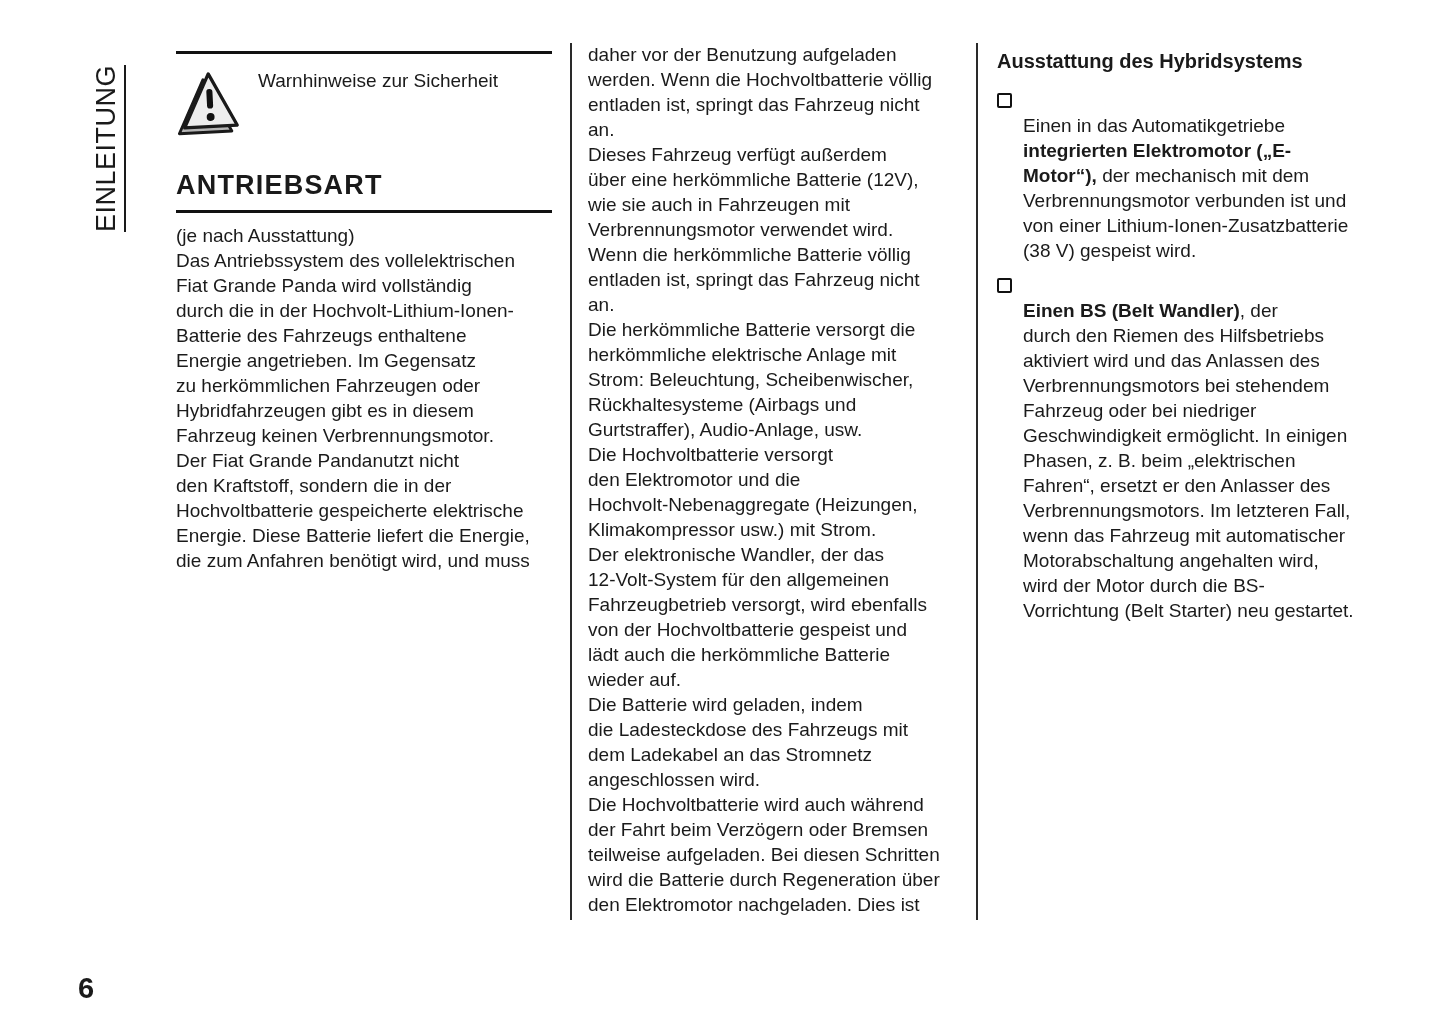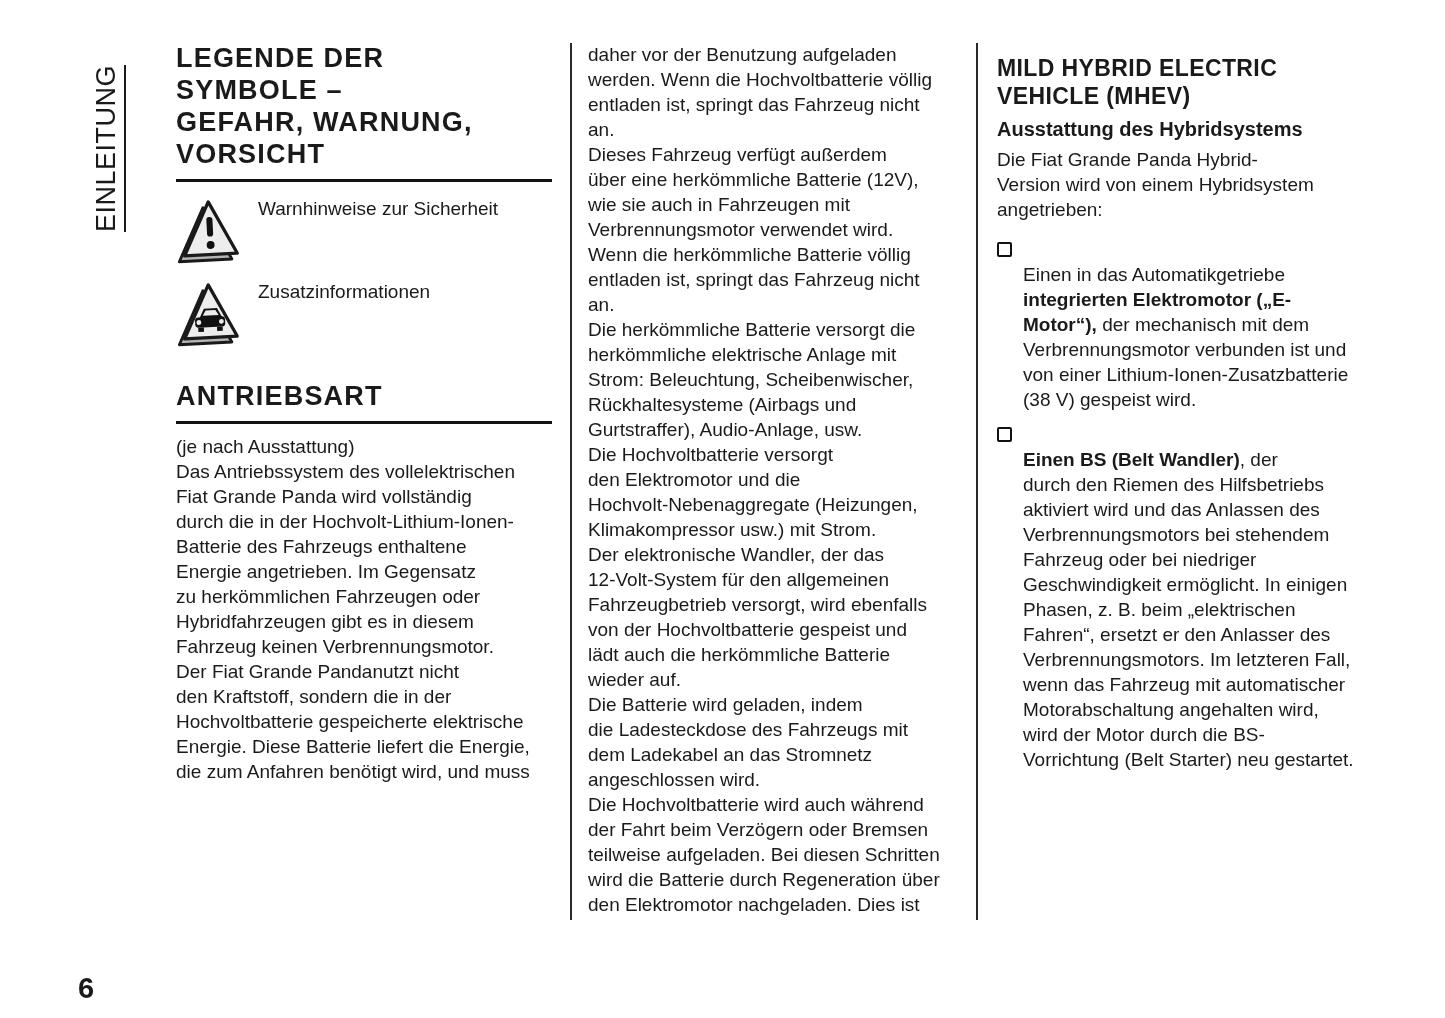--- a/index.html
+++ b/index.html
@@ -46,52 +46,34 @@
 </style>
 </head>
 <body>
 
 <div class="vertical-label">EINLEITUNG</div>
 
 <div class="divider divider-1"></div>
 <div class="divider divider-2"></div>
 
 <div class="col col1">
-  <h1 class="section-title pre">LEGENDE DER
-SYMBOLE –
-GEFAHR, WARNUNG,
-VORSICHT</h1>
   <div class="rule"></div>
 
   <div class="symbols">
 
     <div class="symbol-row">
       <svg class="icon-tilt" viewBox="0 0 66 74">
         <polygon points="30,10 2,66 58,66" fill="#b5b5b5" stroke="#1a1a1a" stroke-width="3" stroke-linejoin="round"></polygon>
         <polygon points="36,4 64,60 8,60" fill="#ededed" stroke="#1a1a1a" stroke-width="3.5" stroke-linejoin="round"></polygon>
         <rect x="33" y="20" width="6.5" height="21" rx="3.2" fill="#111"></rect>
         <circle cx="36.2" cy="50" r="4.2" fill="#111"></circle>
       </svg>
       <span class="symbol-label">Warnhinweise zur Sicherheit</span>
     </div>
 
-    <div class="symbol-row">
-      <svg class="icon-tilt" viewBox="0 0 66 74">
-        <polygon points="30,10 2,66 58,66" fill="#b5b5b5" stroke="#1a1a1a" stroke-width="3" stroke-linejoin="round"></polygon>
-        <polygon points="36,4 64,60 8,60" fill="#ededed" stroke="#1a1a1a" stroke-width="3.5" stroke-linejoin="round"></polygon>
-        <path d="M25 39 L30 29 H44 L49 39 Z" fill="#111"></path>
-        <rect x="20" y="38" width="32" height="11" rx="3.5" fill="#111"></rect>
-        <path d="M28.5 36.5 L31.8 31 H42.2 L45.5 36.5 Z" fill="#ededed"></path>
-        <circle cx="24" cy="43.5" r="2.6" fill="#ededed"></circle>
-        <circle cx="48" cy="43.5" r="2.6" fill="#ededed"></circle>
-        <rect x="23" y="49" width="6" height="4.5" fill="#111"></rect>
-        <rect x="43" y="49" width="6" height="4.5" fill="#111"></rect>
-      </svg>
-      <span class="symbol-label">Zusatzinformationen</span>
-    </div>
 
   </div>
 
   <h2 class="h2-title">ANTRIEBSART</h2>
   <div class="rule"></div>
 
   <p class="body-text pre">(je nach Ausstattung)
 Das Antriebssystem des vollelektrischen
 Fiat Grande Panda wird vollständig
 durch die in der Hochvolt-Lithium-Ionen-
@@ -140,26 +122,21 @@
 angeschlossen wird.
 Die Hochvoltbatterie wird auch während
 der Fahrt beim Verzögern oder Bremsen
 teilweise aufgeladen. Bei diesen Schritten
 wird die Batterie durch Regeneration über
 den Elektromotor nachgeladen. Dies ist</p>
 </div>
 
 <div class="col col3">
 
-  <h2 class="mhev-title pre">MILD HYBRID ELECTRIC
-VEHICLE (MHEV)</h2>
   <h3 class="sub-title">Ausstattung des Hybridsystems</h3>
-  <p class="body-text pre intro">Die Fiat Grande Panda Hybrid-
-Version wird von einem Hybridsystem
-angetrieben:</p>
 
   <ul class="bullet-list">
     <li class="bullet-item pre">
       <span class="bullet-box"></span><span>Einen in das Automatikgetriebe
 </span><span class="b">integrierten Elektromotor („E-
 Motor“),</span><span> der mechanisch mit dem
 Verbrennungsmotor verbunden ist und
 von einer Lithium-Ionen-Zusatzbatterie
 (38 V) gespeist wird.</span>
     </li>

